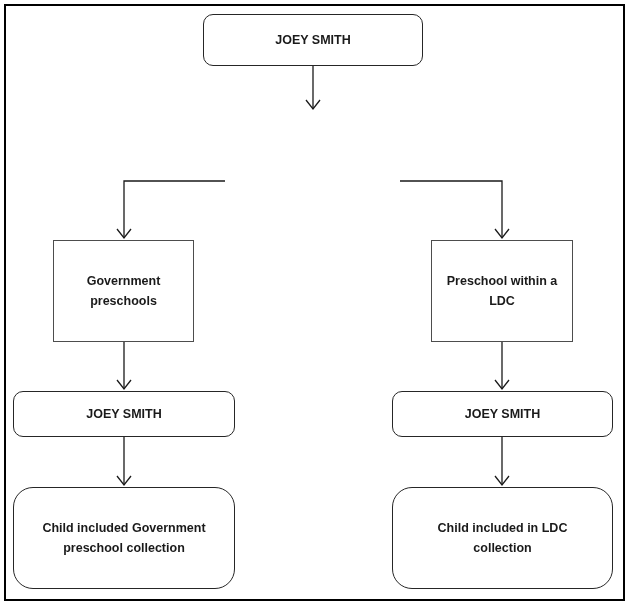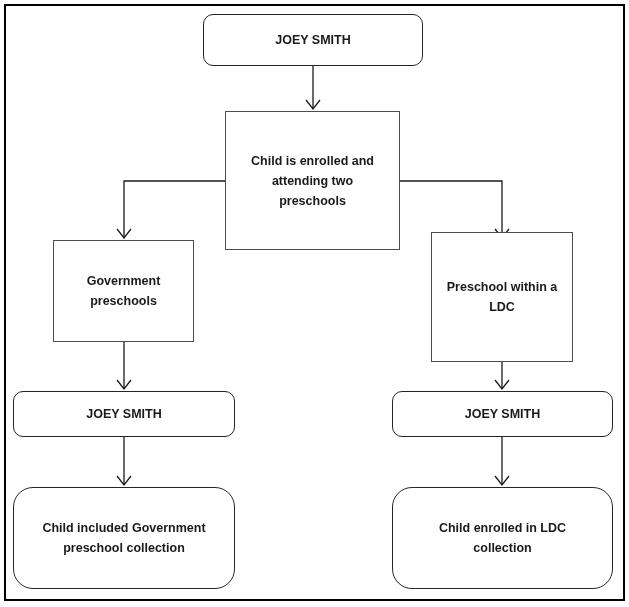--- a/index.html
+++ b/index.html
@@ -42,21 +42,21 @@
   .node .label { display: inline-block; }
   .sq { border: 1.5px solid #4d4d4d; }
   .rd { border: 1.5px solid #262626; border-radius: 10px; }
   .rd-big { border: 1.5px solid #262626; border-radius: 20px; text-align: center; }
 
   .n-top-person   { left: 203px; top: 14px;  width: 220px; height: 52px; }
   .n-condition    { left: 225px; top: 111px; width: 175px; height: 139px; }
   .n-condition .label { max-width: 138px; }
   .n-gov          { left: 53px;  top: 240px; width: 141px; height: 102px; }
   .n-gov .label   { max-width: 100px; }
-  .n-ldc          { left: 431px; top: 232px; width: 142px; height: 130px; }
+  .n-ldc          { left: 431px; top: 240px; width: 142px; height: 102px; }
   .n-ldc .label   { max-width: 112px; }
   .n-left-person  { left: 13px;  top: 391px; width: 222px; height: 46px; }
   .n-right-person { left: 392px; top: 391px; width: 221px; height: 46px; }
   .n-left-result  { left: 13px;  top: 487px; width: 222px; height: 102px; }
   .n-left-result .label { max-width: 186px; }
   .n-right-result { left: 392px; top: 487px; width: 221px; height: 102px; }
   .n-right-result .label { max-width: 160px; }
 </style>
 </head>
 <body>
@@ -79,23 +79,20 @@
       <path d="M 124 437 V 485" marker-end="url(#arrowV)"></path>
       <path d="M 502 342 V 389" marker-end="url(#arrowV)"></path>
       <path d="M 502 437 V 485" marker-end="url(#arrowV)"></path>
     </g>
   </svg>
 
   <div class="node rd n-top-person">
     <span class="label">JOEY SMITH</span>
   </div>
 
-  <div class="node sq n-condition">
-    <span class="label">Child is enrolled and attending two preschools</span>
-  </div>
 
   <div class="node sq n-gov">
     <span class="label">Government preschools</span>
   </div>
 
   <div class="node sq n-ldc">
     <span class="label">Preschool within a LDC</span>
   </div>
 
   <div class="node rd n-left-person">
@@ -104,16 +101,16 @@
 
   <div class="node rd n-right-person">
     <span class="label">JOEY SMITH</span>
   </div>
 
   <div class="node rd-big n-left-result">
     <span class="label">Child included Government preschool collection</span>
   </div>
 
   <div class="node rd-big n-right-result">
-    <span class="label">Child enrolled in LDC collection</span>
+    <span class="label">Child included in LDC collection</span>
   </div>
 
 </div>
 
 </body></html>

